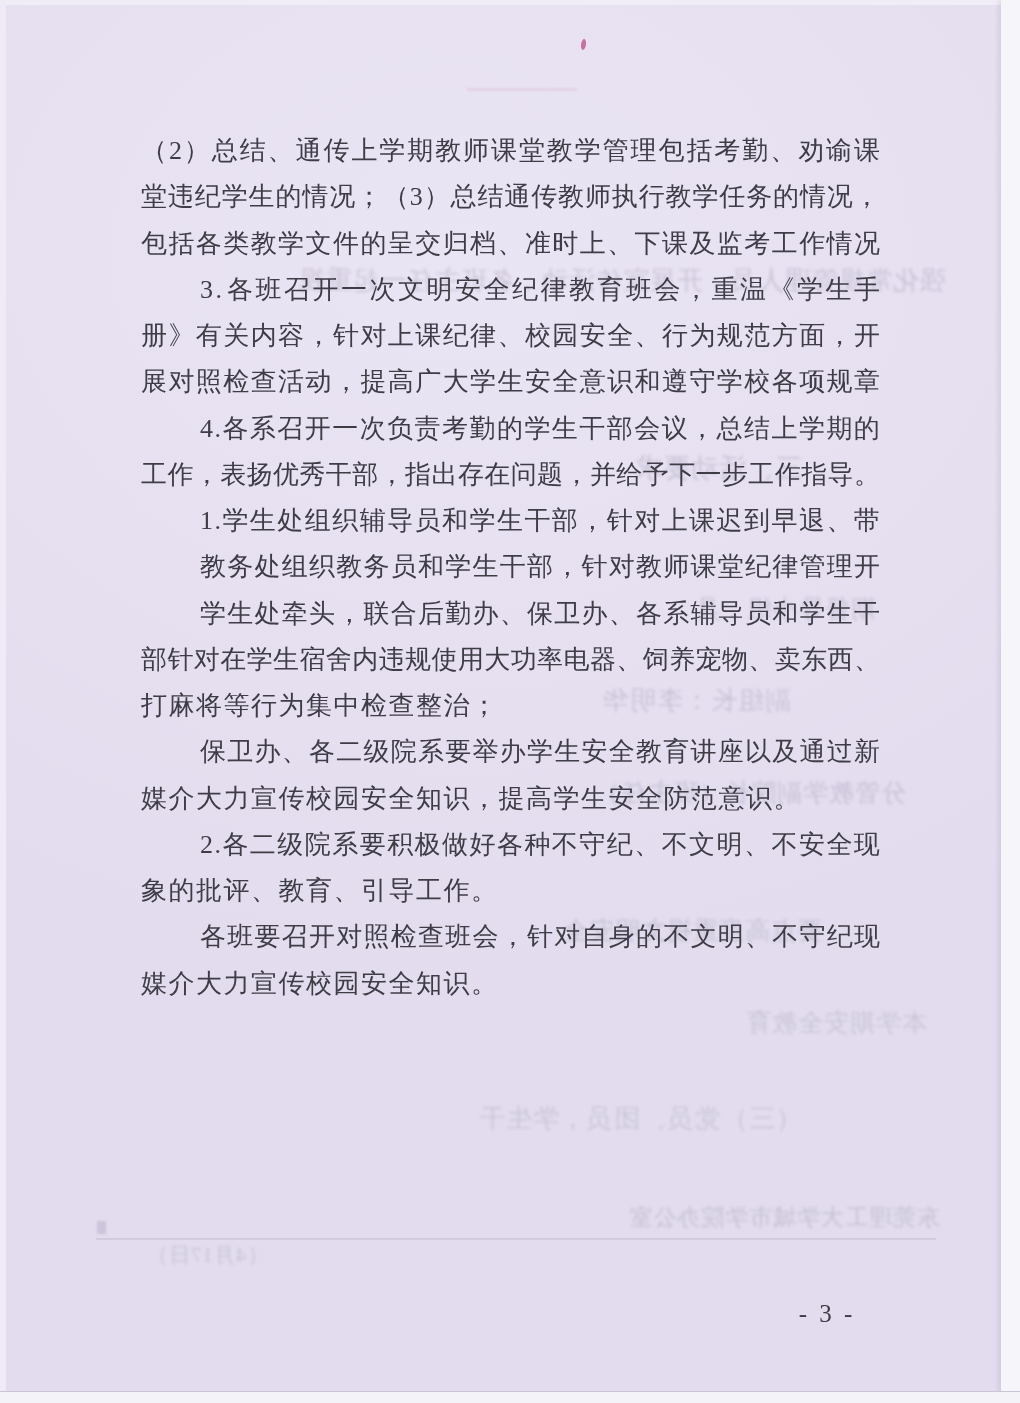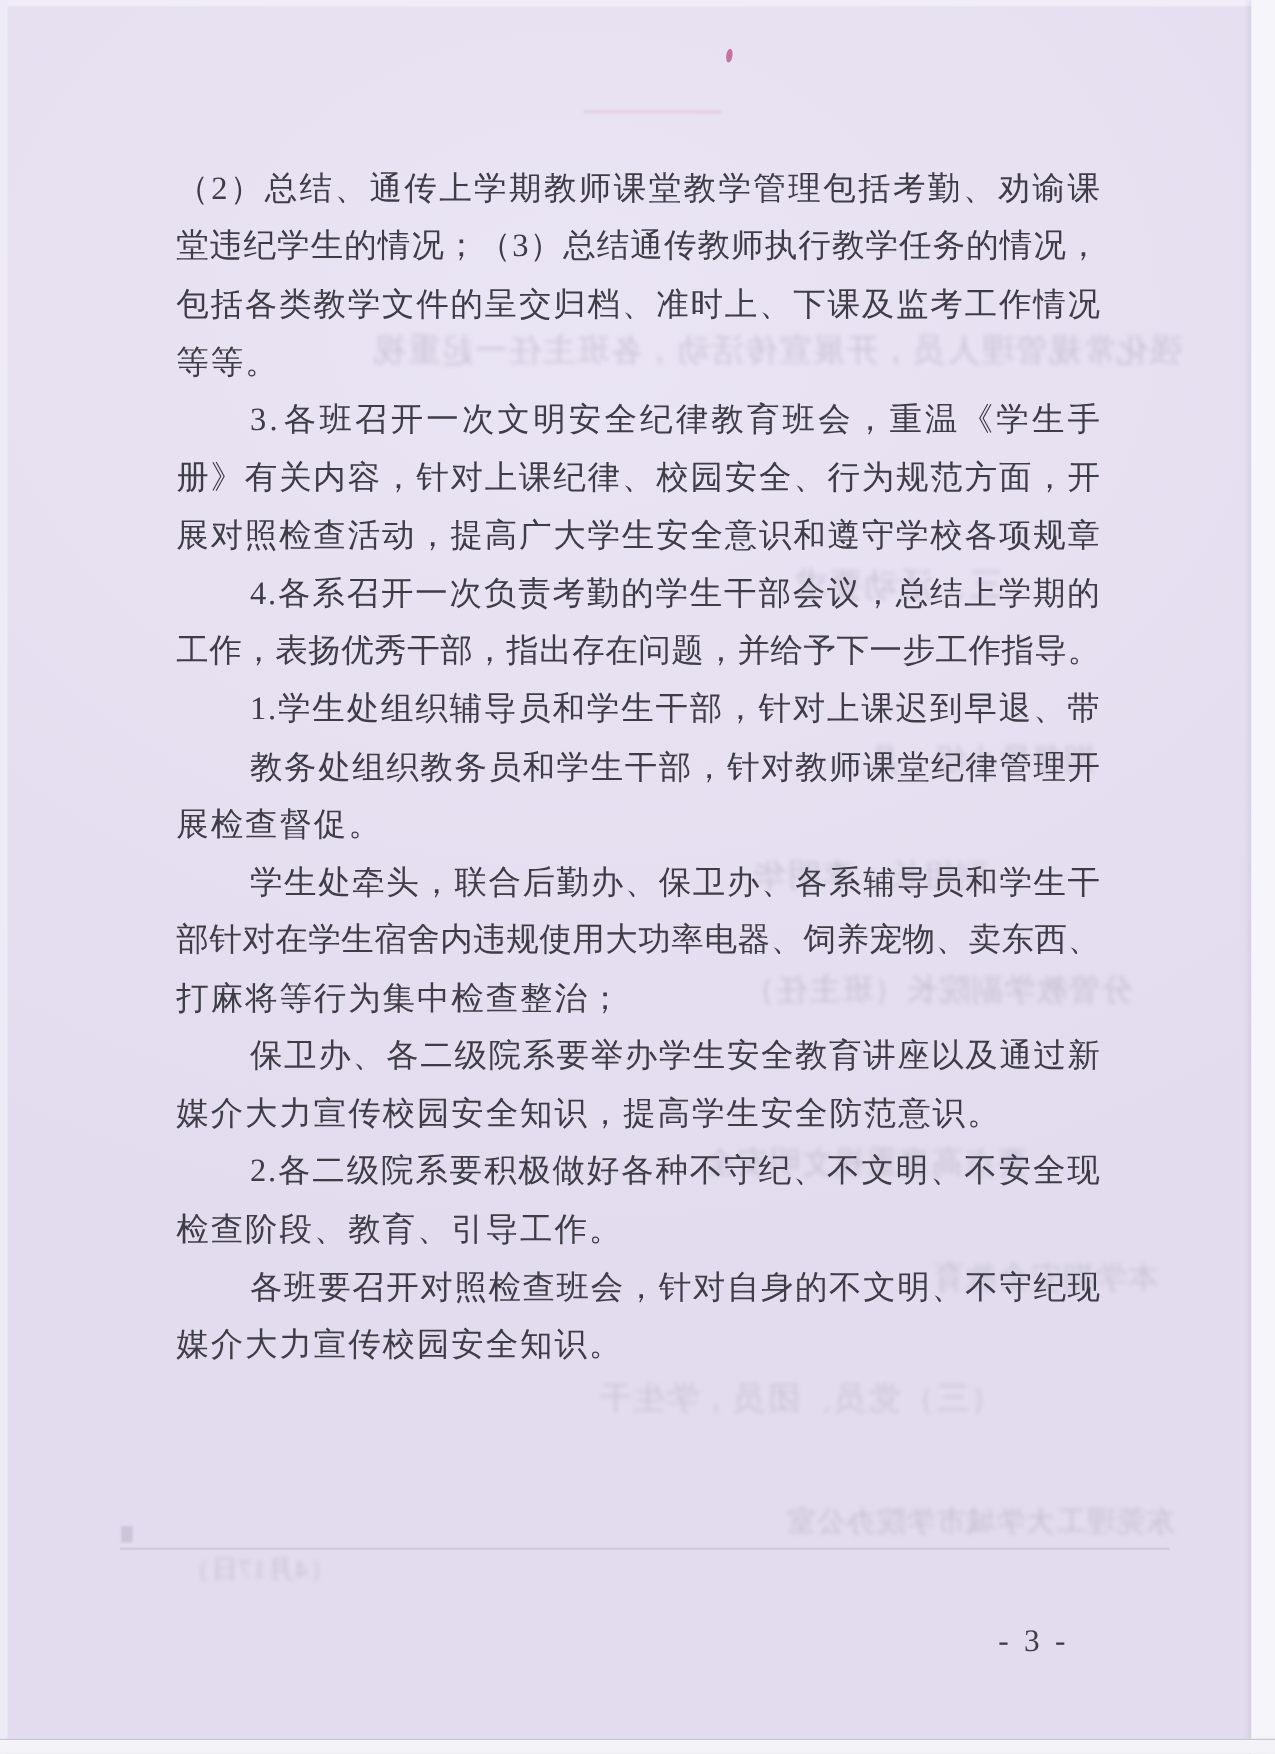--- a/index.html
+++ b/index.html
@@ -144,21 +144,20 @@
         <span>下</span>
         <span>课</span>
         <span>及</span>
         <span>监</span>
         <span>考</span>
         <span>工</span>
         <span>作</span>
         <span>情</span>
         <span>况</span>
       </div>
-      <div class="line">等等。</div>
       <div class="line fill indent">
         <span>3</span>
         <span>.</span>
         <span> </span>
         <span>各</span>
         <span>班</span>
         <span>召</span>
         <span>开</span>
         <span>一</span>
         <span>次</span>
@@ -344,21 +343,20 @@
         <span>教</span>
         <span>师</span>
         <span>课</span>
         <span>堂</span>
         <span>纪</span>
         <span>律</span>
         <span>管</span>
         <span>理</span>
         <span>开</span>
       </div>
-      <div class="line">展检查督促。</div>
       <div class="line fill indent">
         <span>学</span>
         <span>生</span>
         <span>处</span>
         <span>牵</span>
         <span>头</span>
         <span>，</span>
         <span>联</span>
         <span>合</span>
         <span>后</span>
@@ -459,21 +457,21 @@
         <span>、</span>
         <span>不</span>
         <span>文</span>
         <span>明</span>
         <span>、</span>
         <span>不</span>
         <span>安</span>
         <span>全</span>
         <span>现</span>
       </div>
-      <div class="line">检查阶段、教育、引导工作。</div>
+      <div class="line">象的批评、教育、引导工作。</div>
       <div class="line fill indent">
         <span>各</span>
         <span>班</span>
         <span>要</span>
         <span>召</span>
         <span>开</span>
         <span>对</span>
         <span>照</span>
         <span>检</span>
         <span>查</span>

